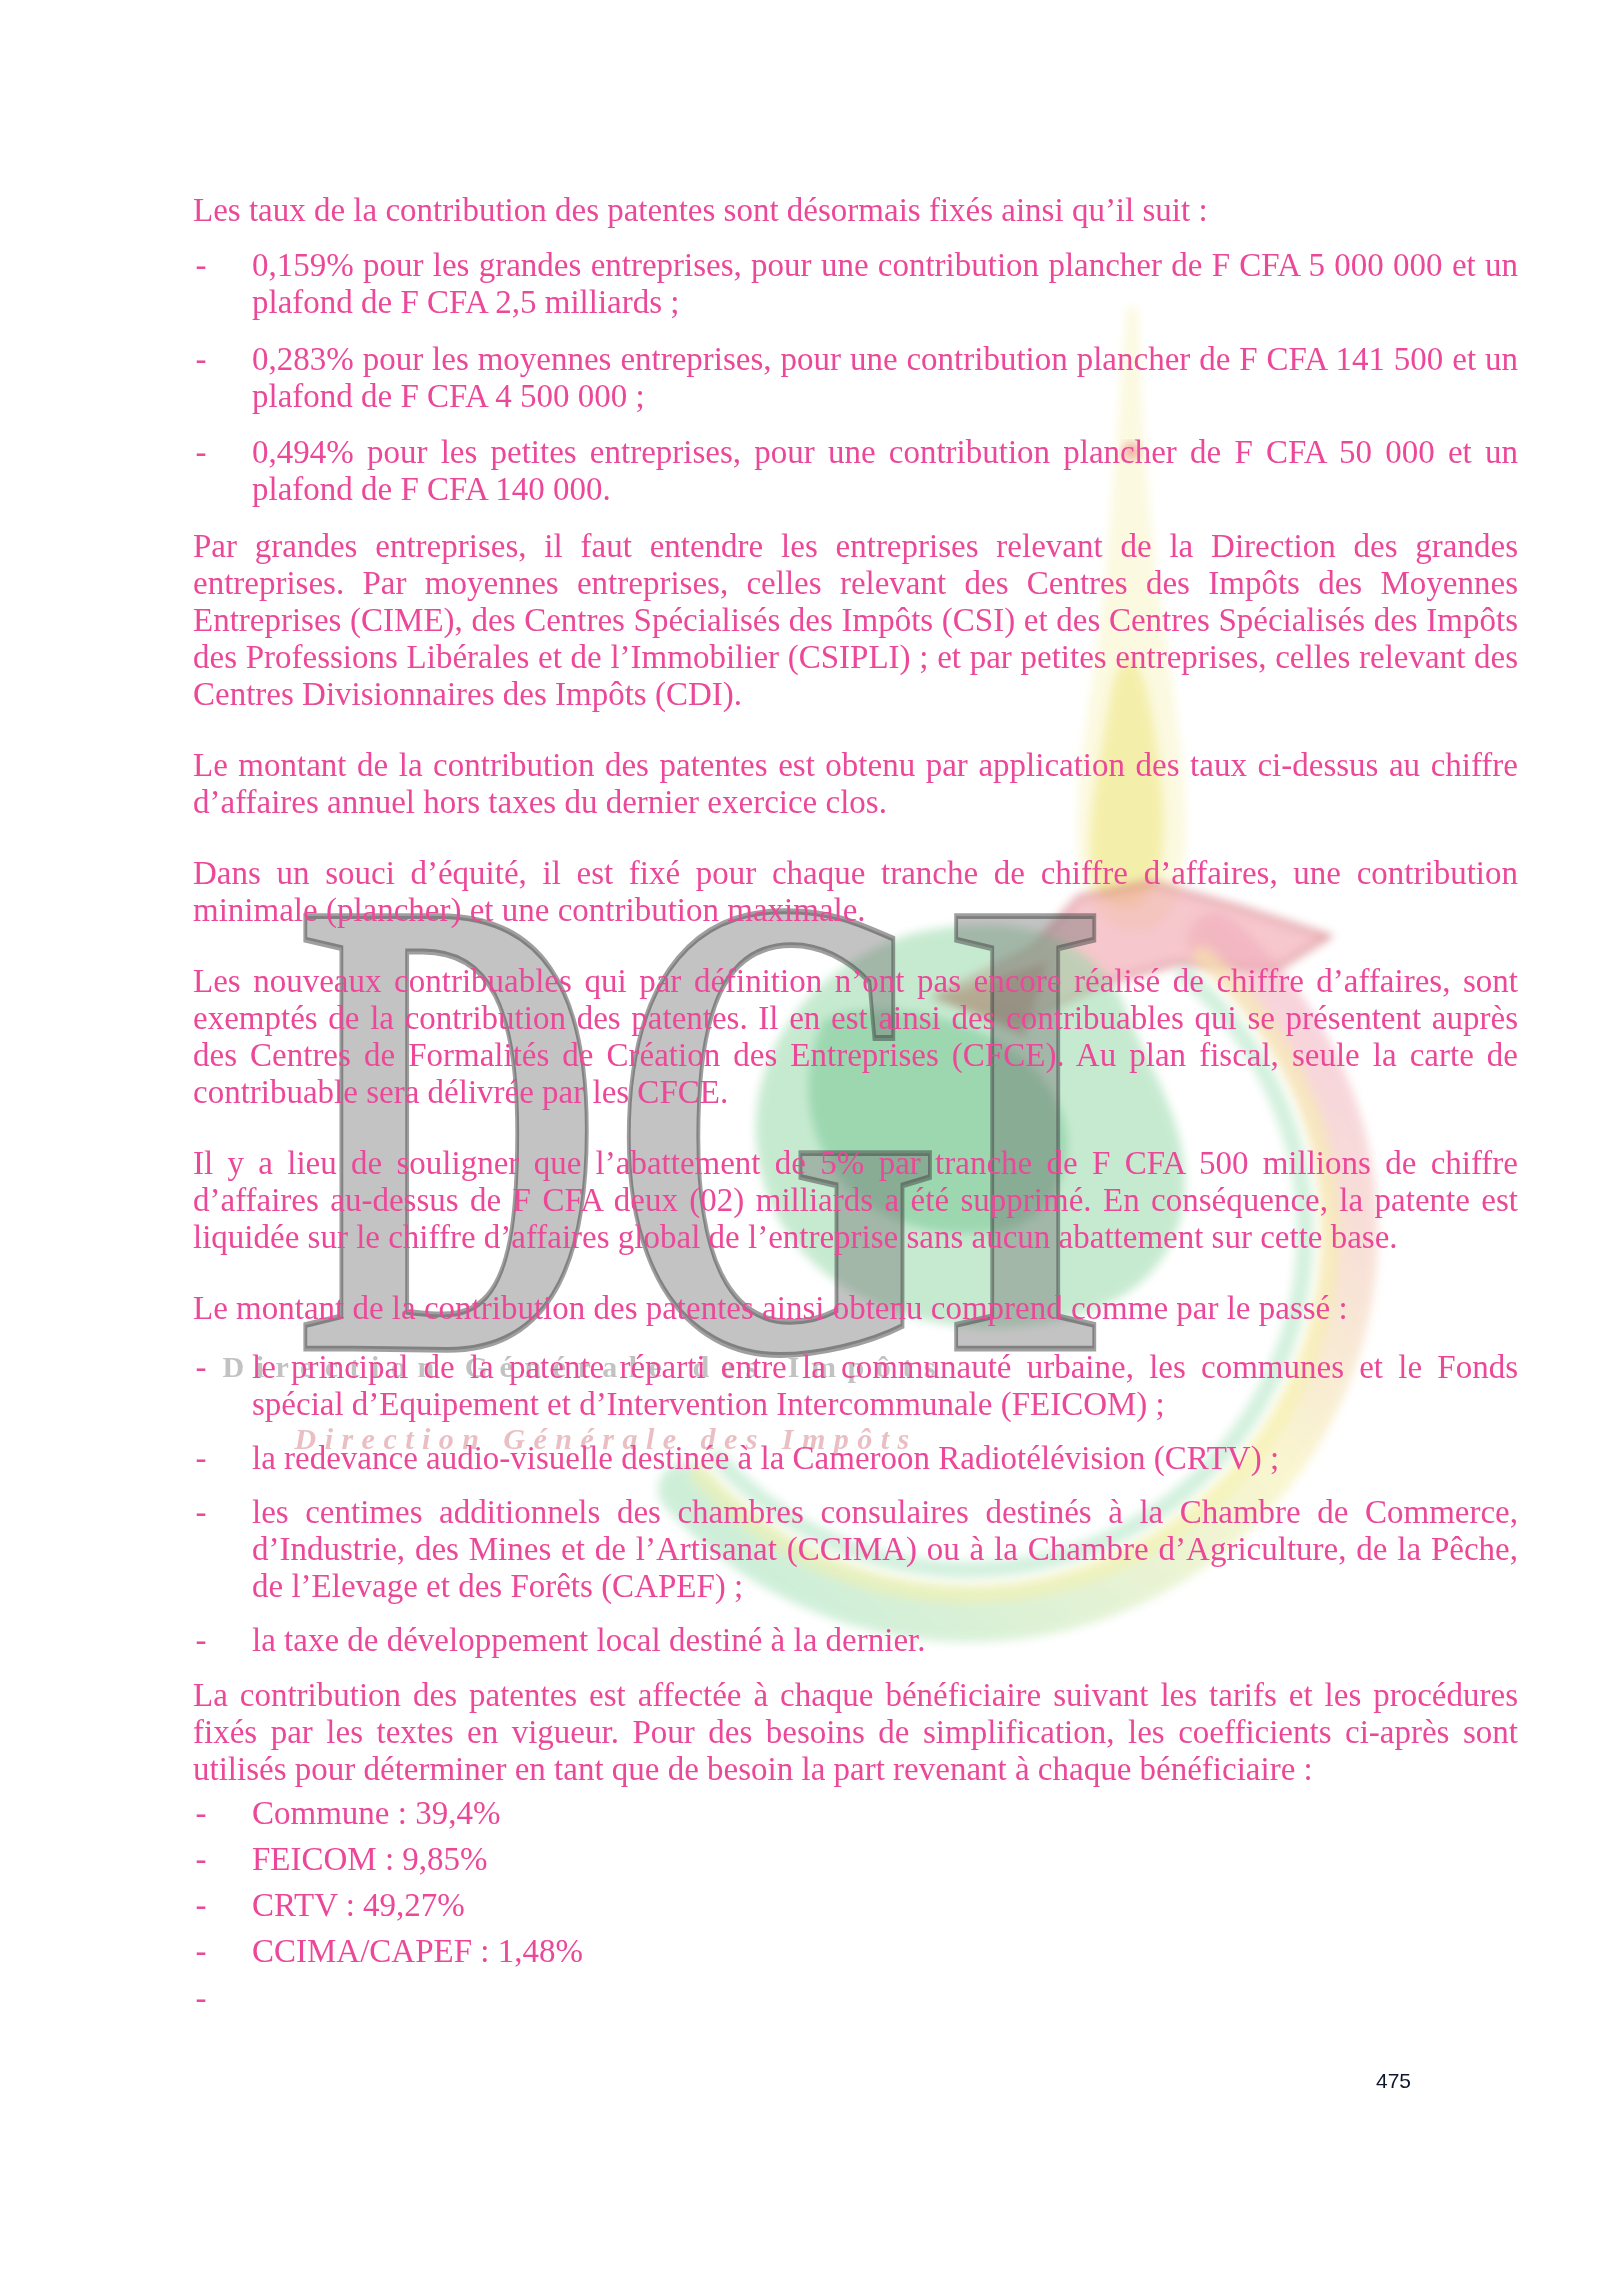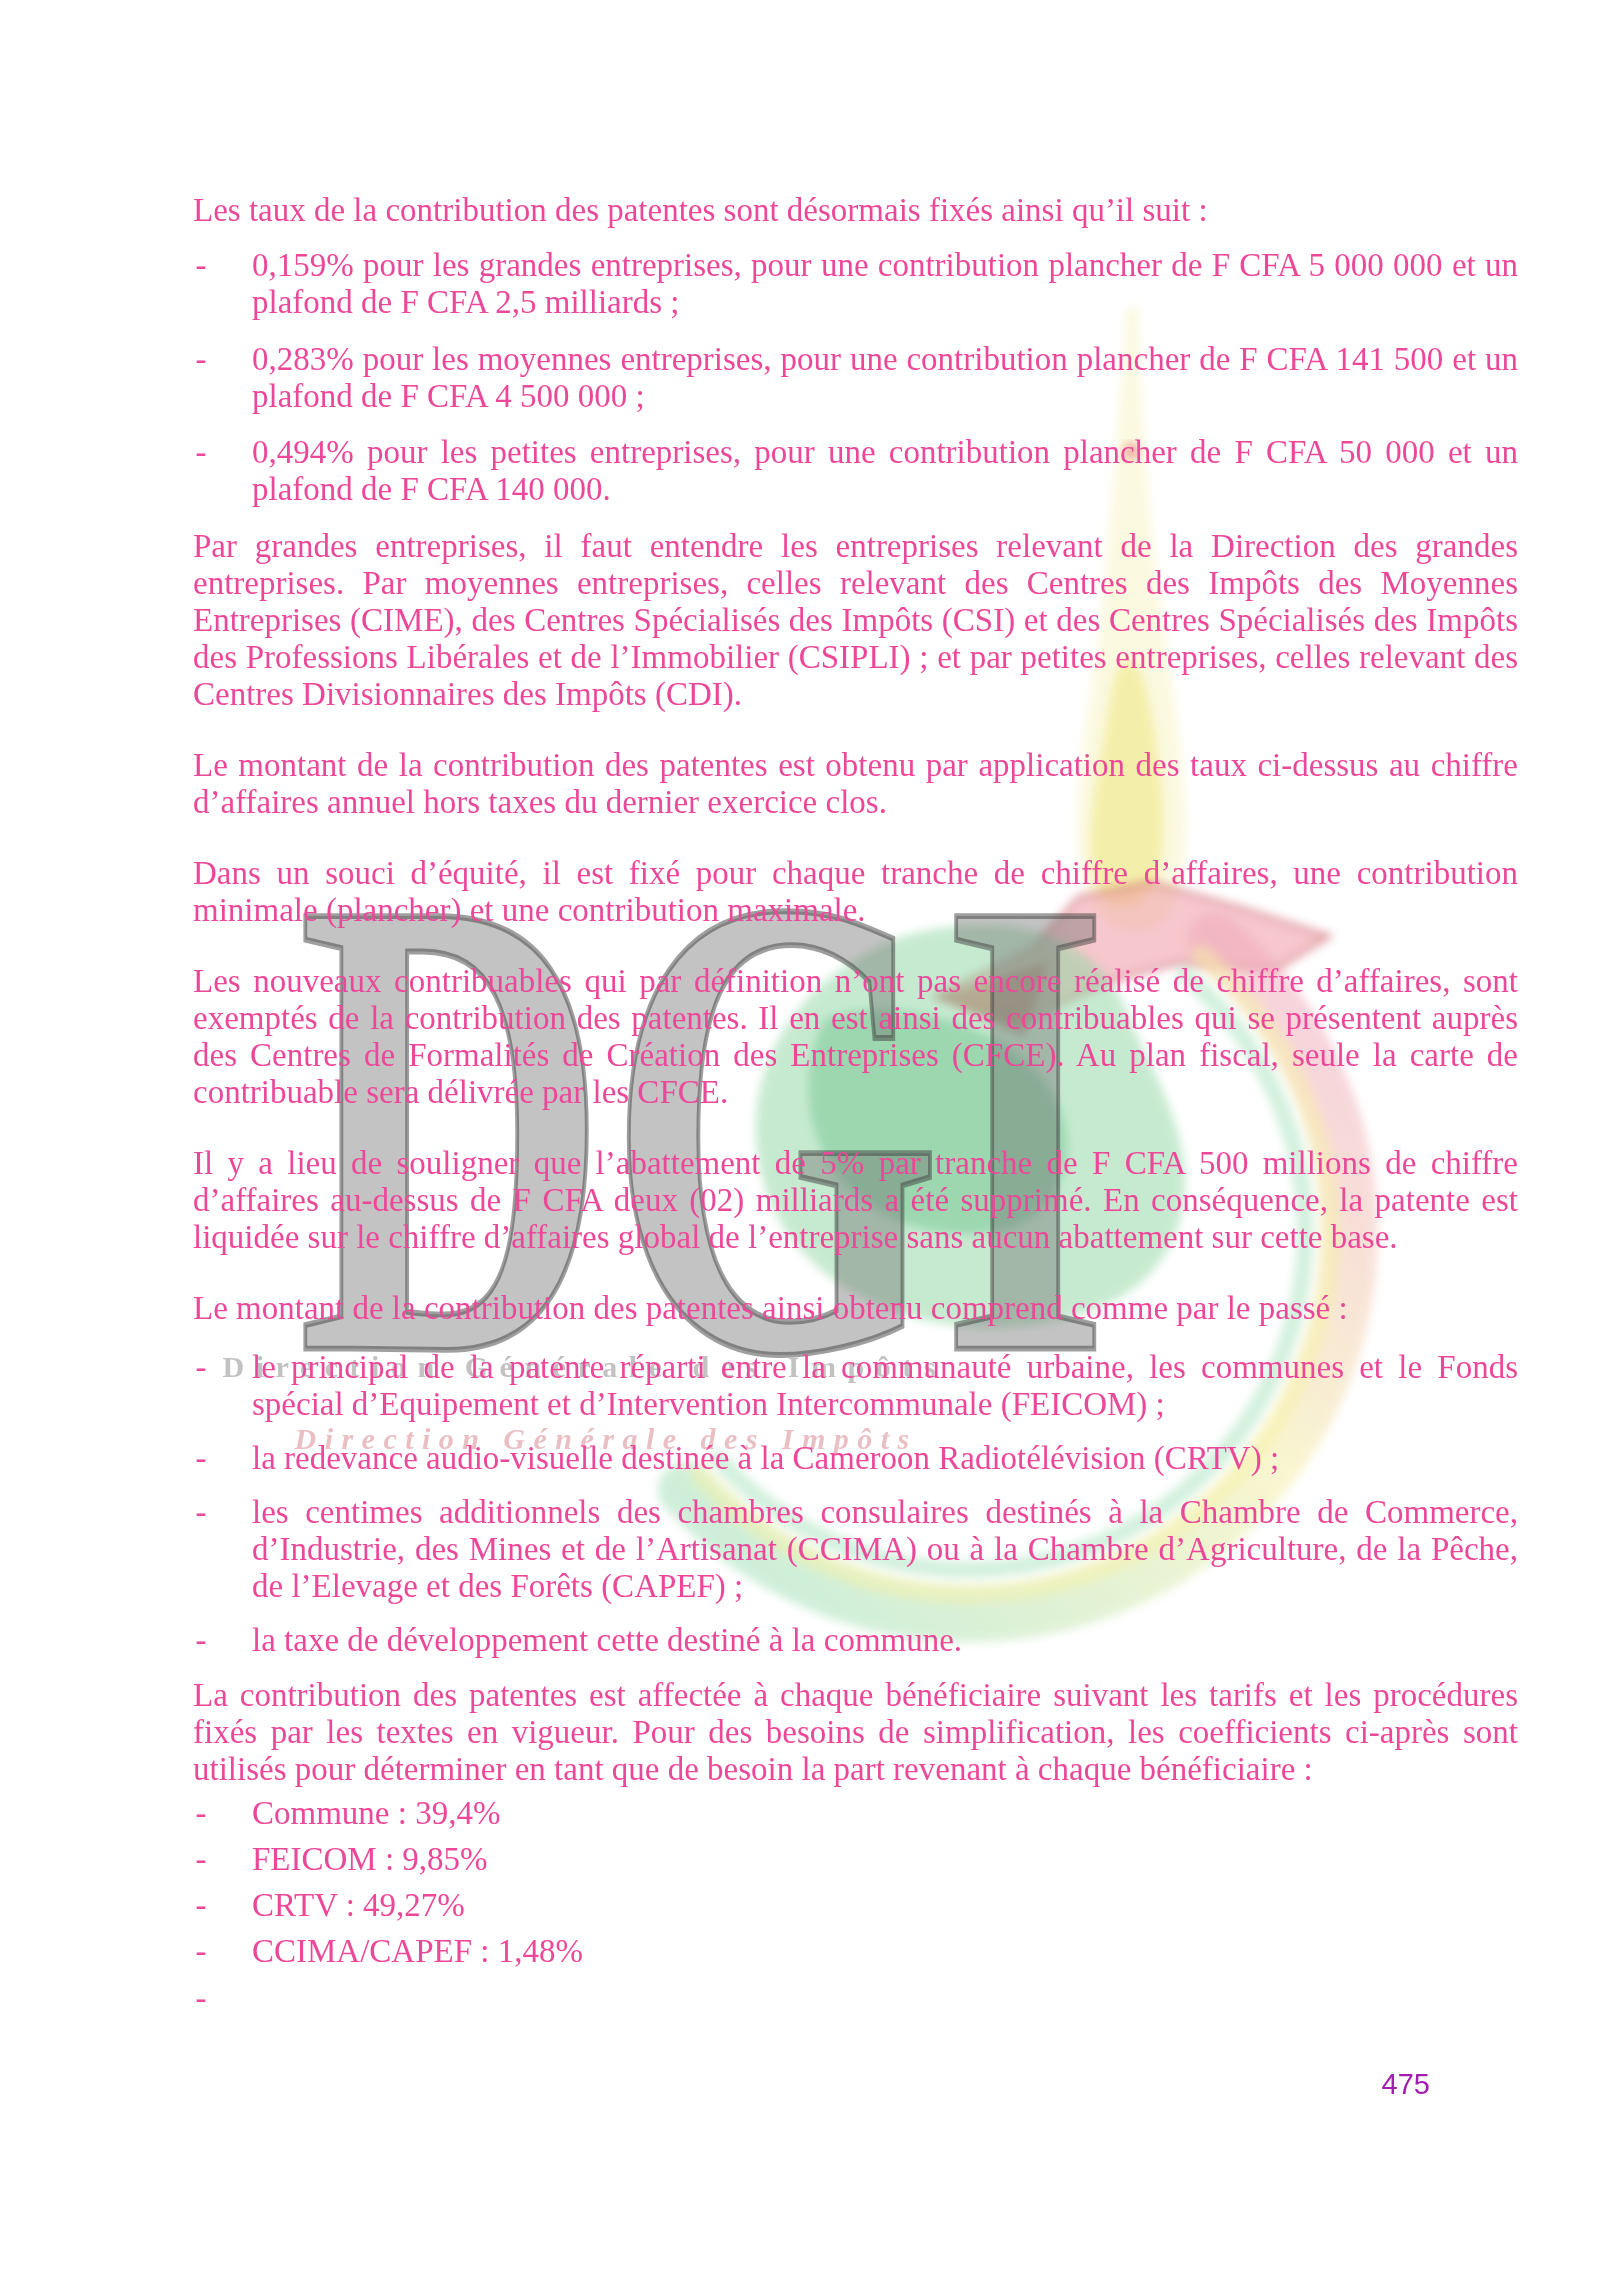--- a/index.html
+++ b/index.html
@@ -39,25 +39,25 @@
     text-align:justify;
   }
   .marker{position:absolute;left:2.6px;top:0;}
   .list.components{margin-bottom:17.7px;}
   .list.components .item{margin-bottom:17px;}
   .list.coefficients{margin-bottom:0;}
   .list.coefficients .item{margin-bottom:9.2px;}
   .page-number{
     position:absolute;
     top:2070px;
-    right:193px;
+    right:212px;
     font-family:"Liberation Sans",sans-serif;
-    font-size:29px;
+    font-size:21px;
     line-height:1;
-    color:#a21caf;
+    color:#0f172a;
   }
 </style>
 </head>
 <body>
 
 <div class="page">
 
   <svg class="watermark" viewBox="0 0 2481 3509" width="1623" height="2295" aria-hidden="true">
     <defs>
       <filter id="soft" x="-20%" y="-20%" width="140%" height="140%">
@@ -146,21 +146,21 @@
       <div class="item">
         <span class="marker">-</span>
         <span class="item-text">la redevance audio-visuelle destinée à la Cameroon Radiotélévision (CRTV) ;</span>
       </div>
       <div class="item">
         <span class="marker">-</span>
         <span class="item-text">les centimes additionnels des chambres consulaires destinés à la Chambre de Commerce, d’Industrie, des Mines et de l’Artisanat (CCIMA) ou à la Chambre d’Agriculture, de la Pêche, de l’Elevage et des Forêts (CAPEF) ;</span>
       </div>
       <div class="item">
         <span class="marker">-</span>
-        <span class="item-text">la taxe de développement cette destiné à la commune.</span>
+        <span class="item-text">la taxe de développement local destiné à la dernier.</span>
       </div>
     </div>
 
     <p class="alloc">La contribution des patentes est affectée à chaque bénéficiaire suivant les tarifs et les procédures fixés par les textes en vigueur. Pour des besoins de simplification, les coefficients ci-après sont utilisés pour déterminer en tant que de besoin la part revenant à chaque bénéficiaire :</p>
 
     <div class="list coefficients">
       <div class="item">
         <span class="marker">-</span>
         <span class="item-text">Commune : 39,4%</span>
       </div>

